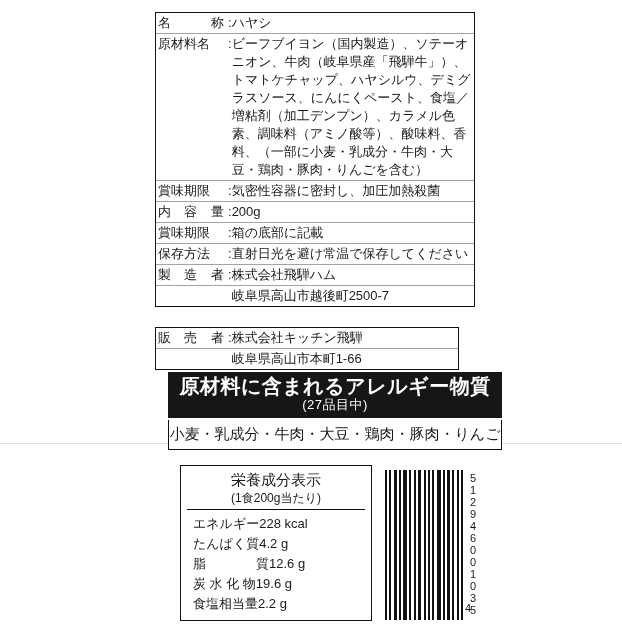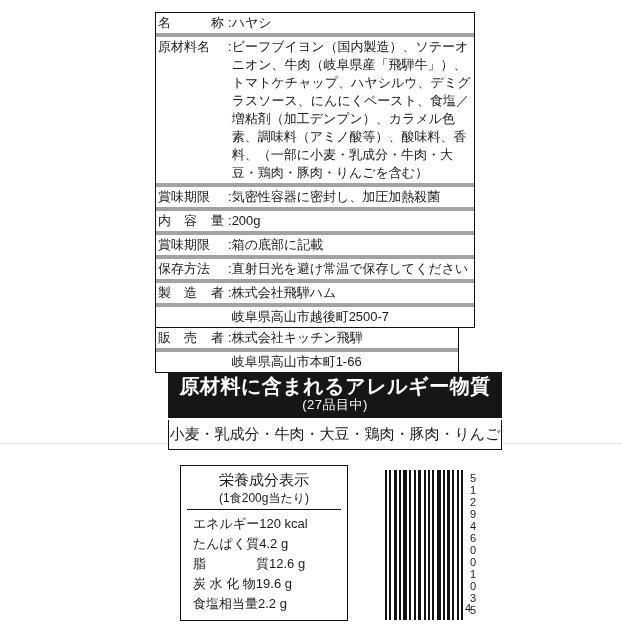--- a/index.html
+++ b/index.html
@@ -35,21 +35,21 @@
     border-left: 1px solid #111;
     border-right: 1px solid #111;
     border-bottom: 1px solid #111;
     background: #fff;
   }
   .row {
     display: flex;
     align-items: stretch;
   }
   .row + .row {
-    border-top: 4px solid #a3a3a3;
+    border-top: 1px solid #a3a3a3;
   }
   .cell-key {
     width: 72px;
     flex: 0 0 72px;
     font-size: 13px;
     line-height: 18px;
     padding: 1px 0 1px 2px;
     white-space: nowrap;
     letter-spacing: 0px;
   }
@@ -115,21 +115,21 @@
     line-height: 20px;
     padding: 4px 0 5px 0;
     background: #fff;
   }
 
   
   .nutrition-box {
     position: absolute;
     left: 180px;
     top: 465px;
-    width: 168px;
+    width: 192px;
     border: 1px solid #111;
     background: #fff;
     padding: 4px 0 6px 0;
   }
   .nutrition-title {
     text-align: center;
     font-size: 15px;
     line-height: 20px;
     font-weight: normal;
   }
@@ -313,21 +313,21 @@
     <div class="sub">(27品目中)</div>
   </div>
   <div class="allergy-list">小麦・乳成分・牛肉・大豆・鶏肉・豚肉・りんご</div>
 
   <div class="nutrition-box">
     <div class="nutrition-title">栄養成分表示</div>
     <div class="nutrition-sub">(1食200g当たり)</div>
 
     <div class="nut-row">
       <span class="nut-name">エネルギー</span>
-      <span class="nut-val">120 kcal</span>
+      <span class="nut-val">228 kcal</span>
     </div>
     <div class="nut-row">
       <span class="nut-name">たんぱく質</span>
       <span class="nut-val">4.2 g</span>
     </div>
     <div class="nut-row">
       <span class="nut-name spread">
         <span>脂</span>
         <span>質</span>
       </span>

